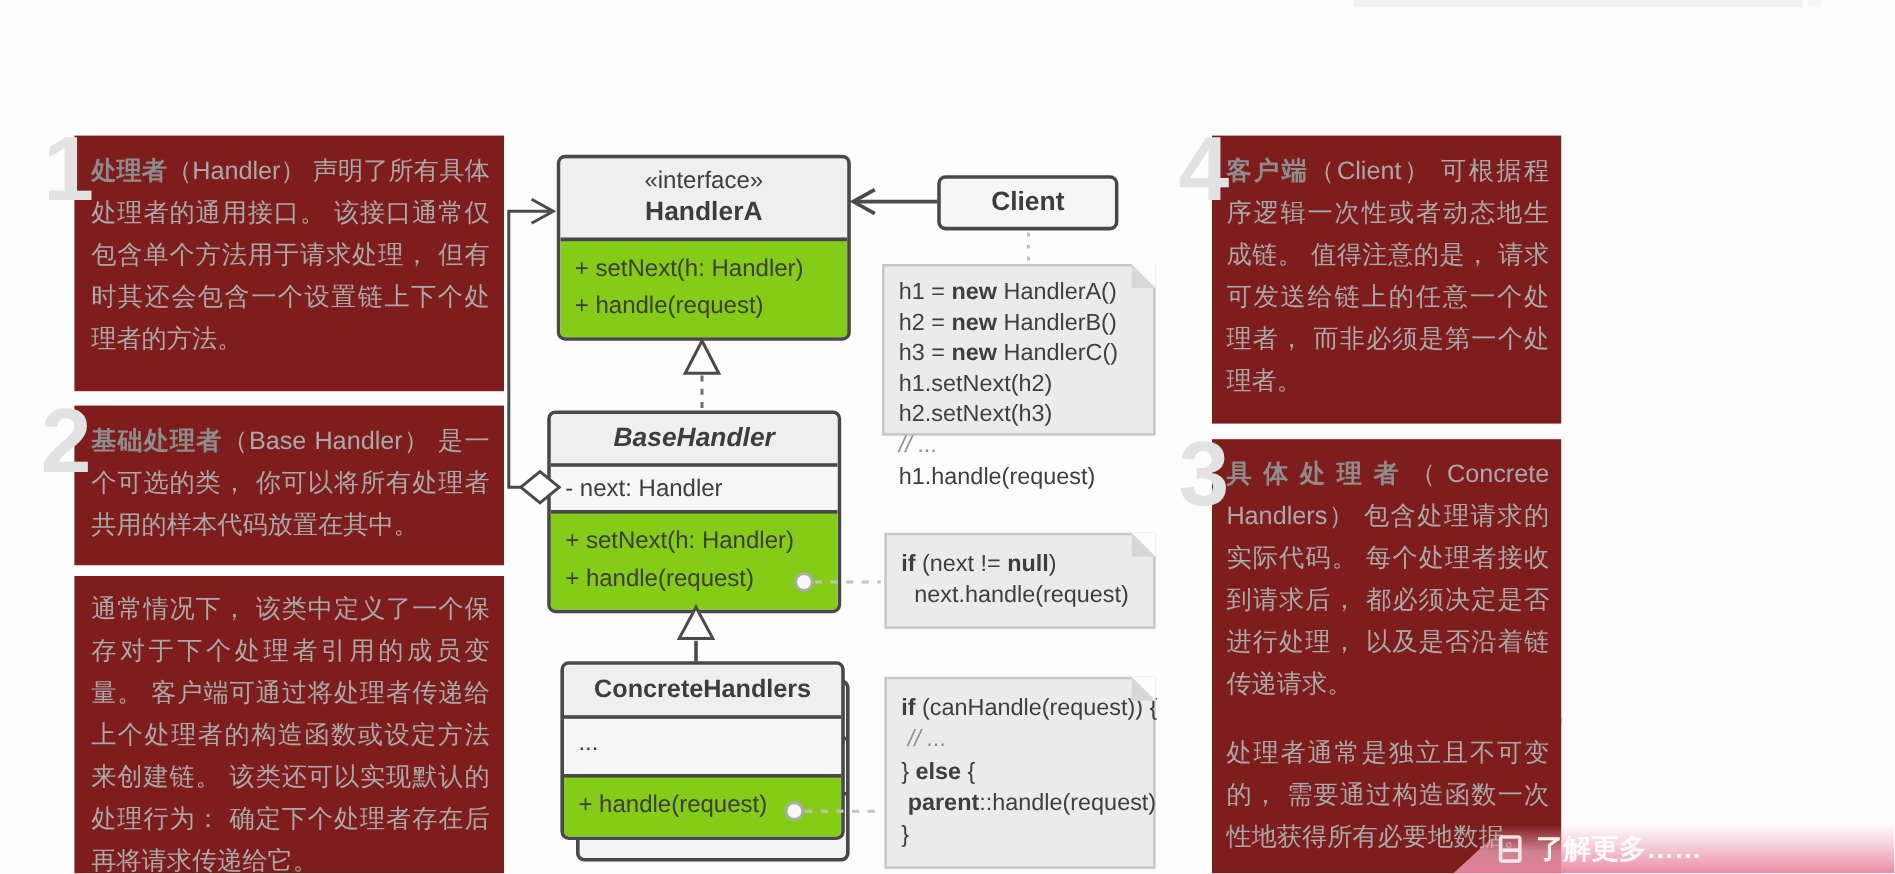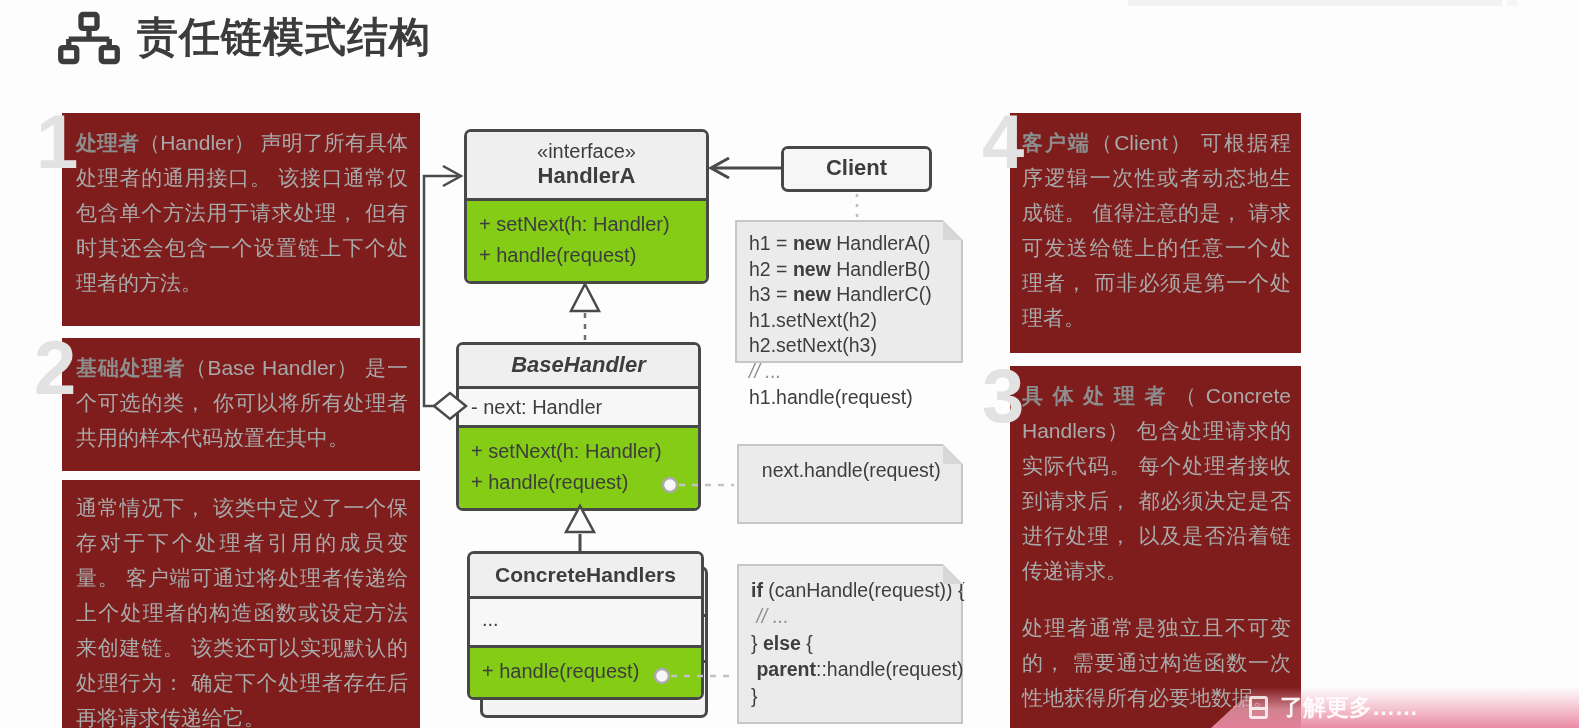--- a/index.html
+++ b/index.html
@@ -89,31 +89,20 @@
   .blabel { opacity:.92; }
 </style>
 </head>
 <body>
 
 <div class="stage">
 
   <div class="topbar"></div>
   <div class="topbar2"></div>
 
-  <div class="hdr">
-    <svg width="64" height="54" viewBox="0 0 60 50">
-      <g fill="none" stroke="#3c3c3c" stroke-width="5">
-        <rect x="22.5" y="3" width="15" height="13" rx="2"></rect>
-        <path d="M30 16 V26 M11 26 H49 M11 26 V34 M49 26 V34"></path>
-        <rect x="3.5" y="34" width="15" height="13" rx="2"></rect>
-        <rect x="41.5" y="34" width="15" height="13" rx="2"></rect>
-      </g>
-    </svg>
-    <h1>责任链模式结构</h1>
-  </div>
 
   <div class="num" id="n1">1</div>
   <div class="num" id="n2">2</div>
   <div class="num" id="n3">3</div>
   <div class="num" id="n4">4</div>
 
   <div class="tb" id="b1">
     <b>处理者</b><span>（Handler） 声明了所有具体处理者的通用接口。 该接口通常仅包含单个方法用于请求处理， 但有时其还会包含一个设置链上下个处理者的方法。</span>
   </div>
   <div class="tb" id="b2a">
@@ -135,20 +124,21 @@
   <div class="note" id="note-client">
       <div class="code-line">h1 = <b>new</b> HandlerA()</div>
       <div class="code-line">h2 = <b>new</b> HandlerB()</div>
       <div class="code-line">h3 = <b>new</b> HandlerC()</div>
       <div class="code-line">h1.setNext(h2)</div>
       <div class="code-line">h2.setNext(h3)</div>
       <div class="code-line comment">// ...</div>
       <div class="code-line">h1.handle(request)</div>
     </div>
   <div class="note" id="note-base">
+      <div class="code-line"><b>if</b> (next != <b>null</b>)</div>
       <div class="code-line">  next.handle(request)</div>
     </div>
   <div class="note" id="note-concrete">
       <div class="code-line"><b>if</b> (canHandle(request)) {</div>
       <div class="code-line comment"> // ...</div>
       <div class="code-line">} <b>else</b> {</div>
       <div class="code-line"> <b>parent</b>::handle(request)</div>
       <div class="code-line">}</div>
     </div>
 

